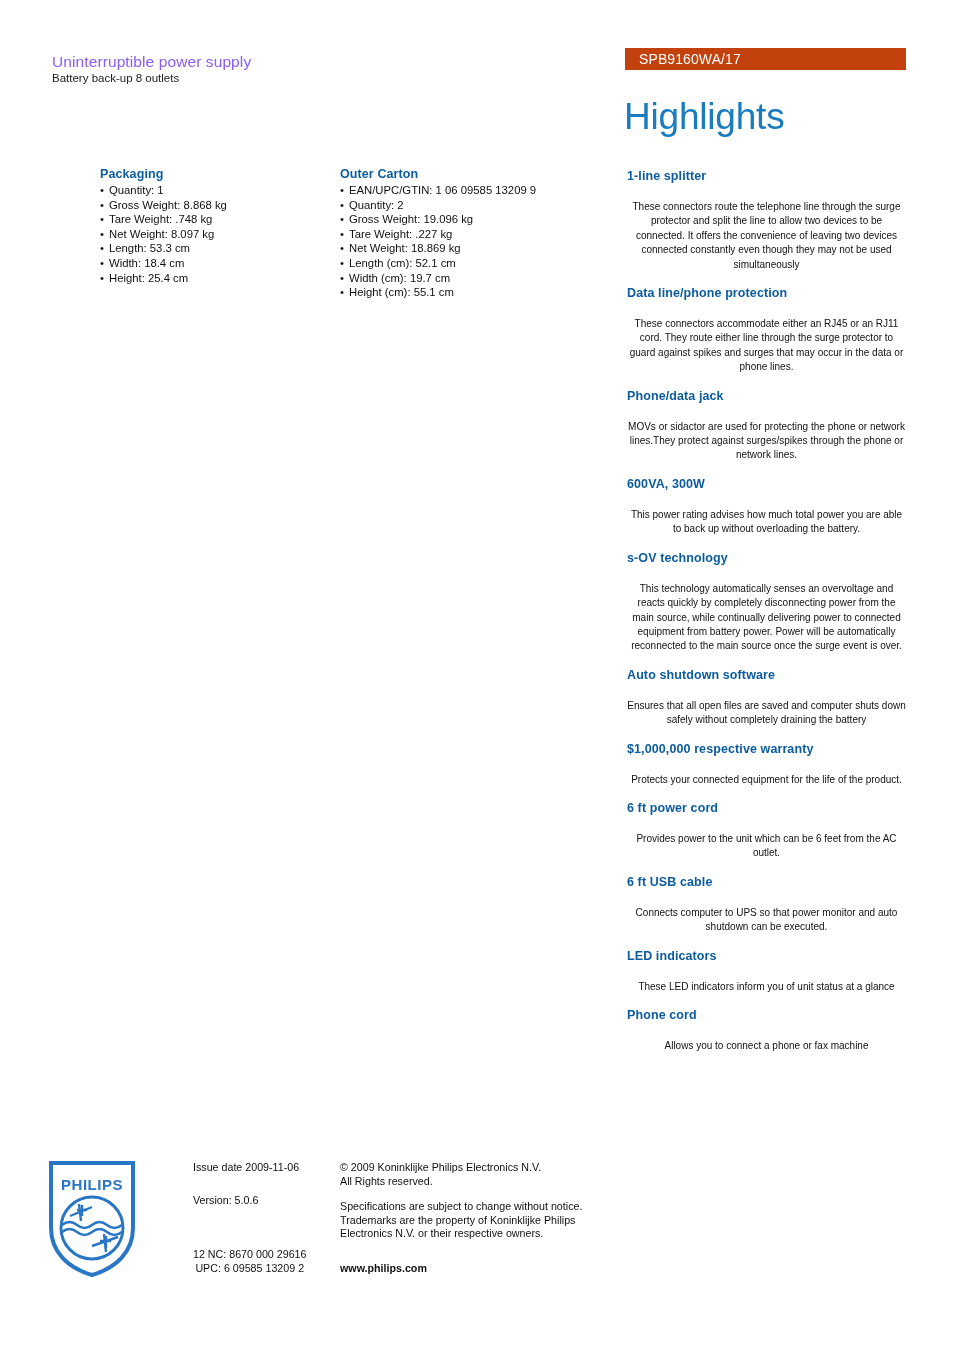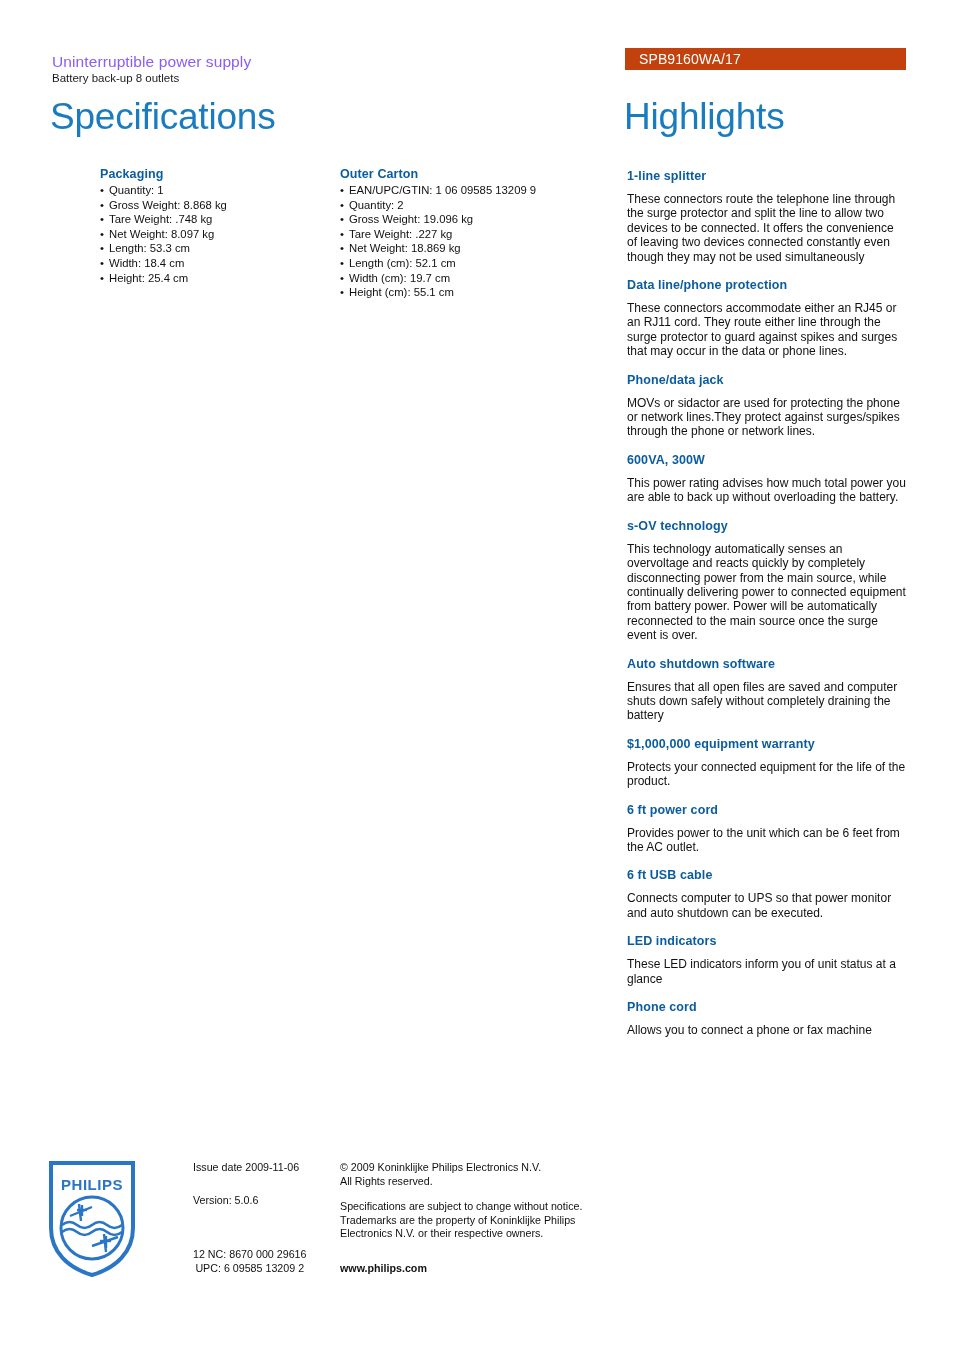--- a/index.html
+++ b/index.html
@@ -108,24 +108,25 @@
   }
   .hl-block { margin-bottom: 13px; }
   .hl-head {
     color: #0b5c9e;
     font-size: 12.5px;
     font-weight: bold;
     line-height: 16px;
     letter-spacing: .1px;
   }
   .hl-body {
-    font-size: 12px;
+    font-size: 10px;
     line-height: 14.4px;
     color: #111111;
-    margin-top: 8px;
+    margin-top: 16px;
+    text-align: center;
   }
 
   
   .footer { position: absolute; left: 0; top: 0; width: 954px; }
 
   .logo-wrap {
     position: absolute;
     left: 48px;
     top: 1160px;
     width: 88px;
@@ -170,21 +171,20 @@
 
 <div class="page">
 
   <div class="product-title">Uninterruptible power supply</div>
   <div class="product-subtitle">Battery back-up 8 outlets</div>
 
   <div class="code-bar">
     <span>SPB9160WA/17</span>
   </div>
 
-  <div class="big-title left">Specifications</div>
   <div class="big-title right">Highlights</div>
 
   <div class="spec-col c1" id="specCol1">
       <div class="spec-group">
         <div class="spec-head">Packaging</div>
         <div class="spec-item"><span class="bullet">•</span><span>Quantity: 1</span></div>
         <div class="spec-item"><span class="bullet">•</span><span>Gross Weight: 8.868 kg</span></div>
         <div class="spec-item"><span class="bullet">•</span><span>Tare Weight: .748 kg</span></div>
         <div class="spec-item"><span class="bullet">•</span><span>Net Weight: 8.097 kg</span></div>
         <div class="spec-item"><span class="bullet">•</span><span>Length: 53.3 cm</span></div>
@@ -226,21 +226,21 @@
       </div>
       <div class="hl-block">
         <div class="hl-head">s-OV technology</div>
         <div class="hl-body">This technology automatically senses an overvoltage and reacts quickly by completely disconnecting power from the main source, while continually delivering power to connected equipment from battery power. Power will be automatically reconnected to the main source once the surge event is over.</div>
       </div>
       <div class="hl-block">
         <div class="hl-head">Auto shutdown software</div>
         <div class="hl-body">Ensures that all open files are saved and computer shuts down safely without completely draining the battery</div>
       </div>
       <div class="hl-block">
-        <div class="hl-head">$1,000,000 equipment warranty</div>
+        <div class="hl-head">$1,000,000 respective warranty</div>
         <div class="hl-body">Protects your connected equipment for the life of the product.</div>
       </div>
       <div class="hl-block">
         <div class="hl-head">6 ft power cord</div>
         <div class="hl-body">Provides power to the unit which can be 6 feet from the AC outlet.</div>
       </div>
       <div class="hl-block">
         <div class="hl-head">6 ft USB cable</div>
         <div class="hl-body">Connects computer to UPS so that power monitor and auto shutdown can be executed.</div>
       </div>

